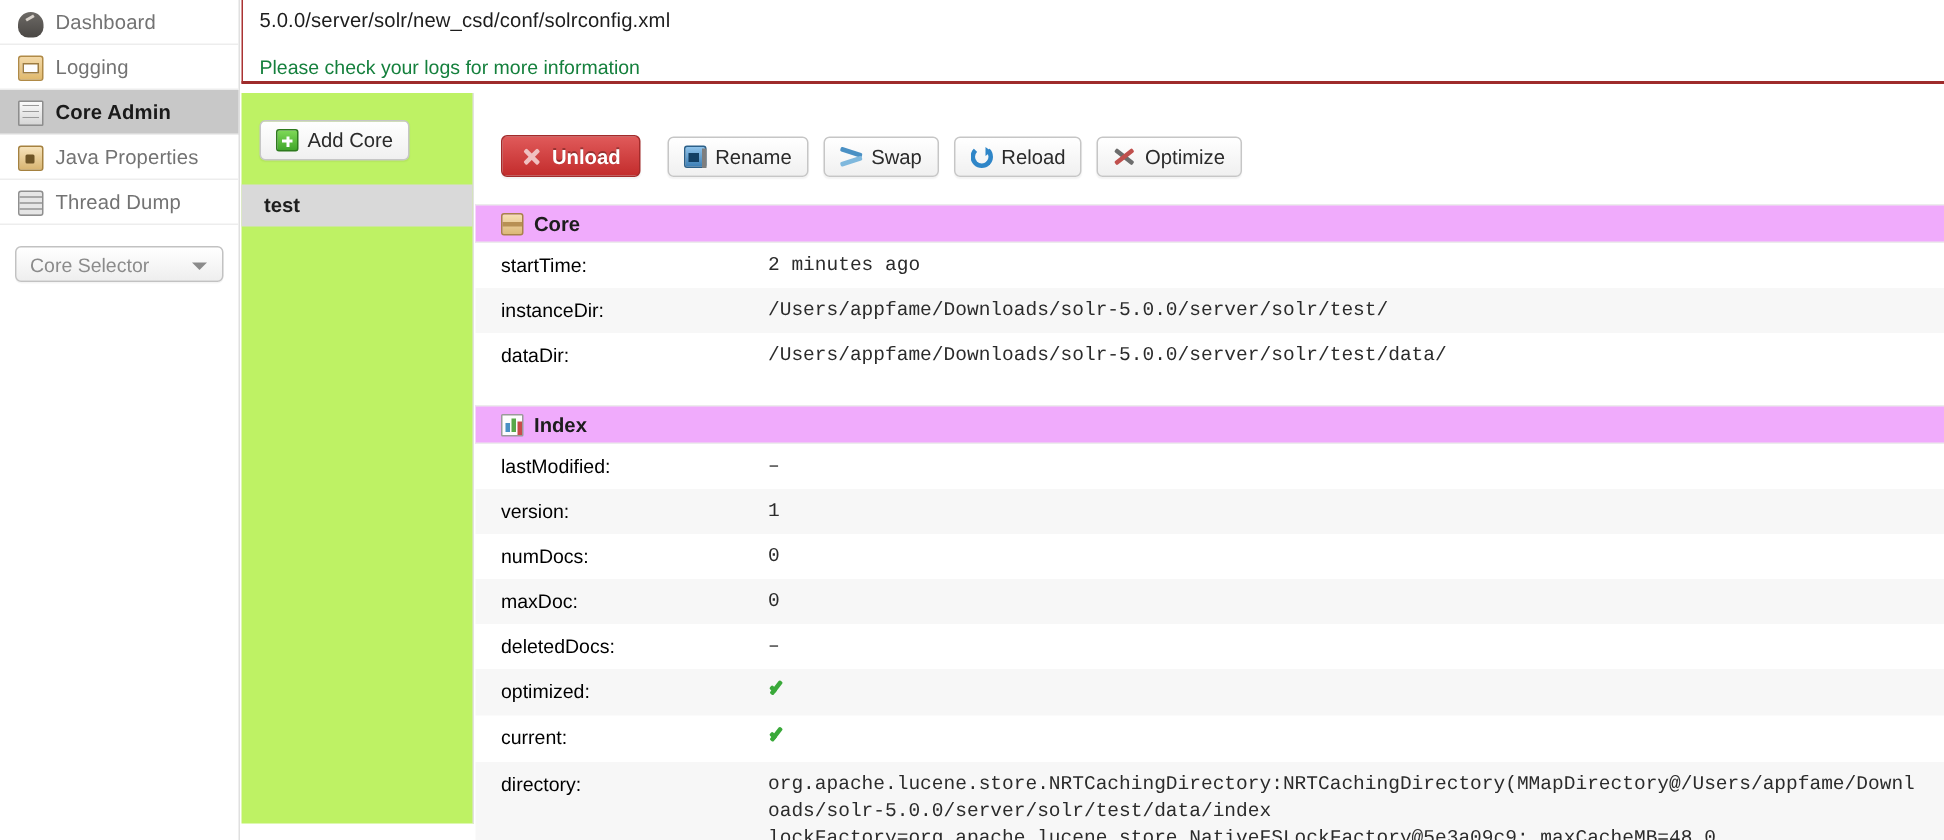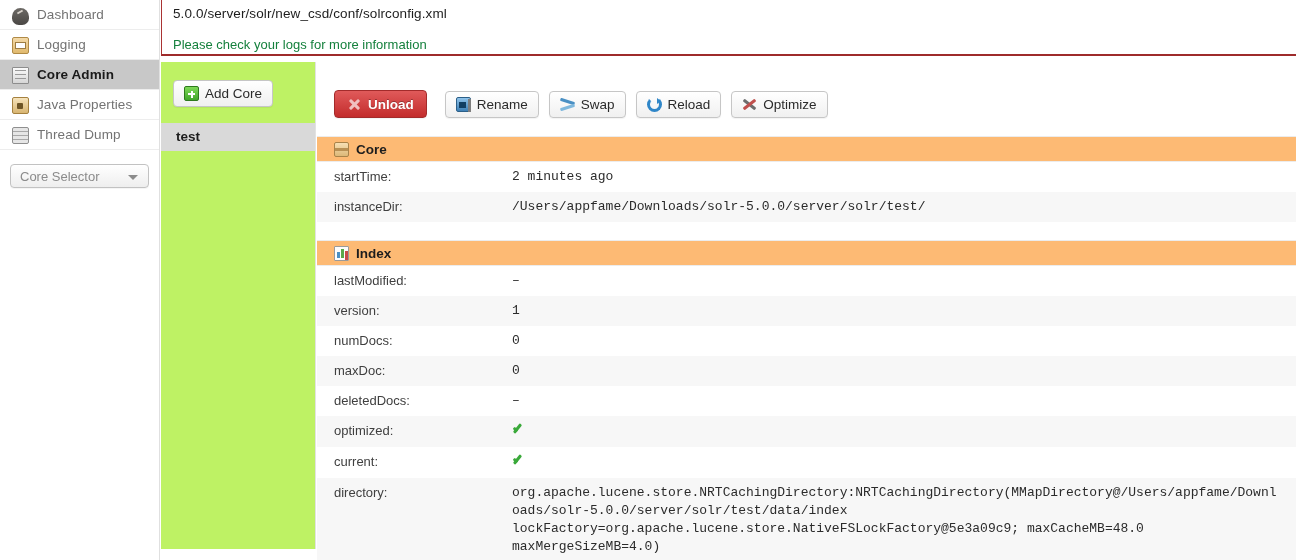--- a/index.html
+++ b/index.html
@@ -176,21 +176,21 @@
     content:""; position:absolute; left:0; top:6px; width:15px; height:3px;
     background:#c0504d; transform: rotate(-38deg); border-radius:1px;
   }
 
   
   .sec-head {
     display: flex; align-items: center;
     height: 26px;
     margin-top: 18px;
     padding-left: 17px;
-    background: #fdba74;
+    background: #f0abfc;
     border-top: 1px solid #ececec;
     border-bottom: 1px solid #ececec;
     font-weight: bold;
     font-size: 13.5px;
     color: #1d1d1d;
   }
   .sec-head .sico { width: 15px; height: 15px; margin-right: 7px; position: relative; flex: 0 0 15px; }
   .ic-box { background: linear-gradient(#f6dfb4,#dcb878); border:1px solid #a8834a; border-radius:2px; }
   .ic-box:after { content:""; position:absolute; left:0; top:5px; right:0; height:3px; background:#b89054; }
   .ic-chart { background:#fdfdfd; border:1px solid #9a9a9a; border-radius:1px; }
@@ -200,21 +200,21 @@
 
   
   .row {
     display: flex;
     padding: 6px 0 6px 17px;
     font-size: 13px;
     color: #2b2b2b;
     line-height: 18px;
   }
   .row.alt { background: #f7f7f7; }
-  .row .k { width: 178px; flex: 0 0 178px; color: #404040; }
+  .row .k { width: 178px; flex: 0 0 178px; color: #000000; }
   .row .v { flex: 1; padding-right: 16px; word-break: break-word; font-family: Liberation Mono, monospace; }
   .check {
     display: inline-block; width: 13px; height: 13px; position: relative;
   }
   .check:before {
     content:""; position:absolute; left:1px; top:6px; width:5px; height:3px;
     background:#3aa93a; transform: rotate(45deg); border-radius:1px;
   }
   .check:after {
     content:""; position:absolute; left:3.5px; top:1px; width:3px; height:11px;
@@ -303,20 +303,24 @@
           <span>Core</span>
         </div>
         <div class="row">
           <span class="k">startTime:</span>
           <span class="v">2 minutes ago</span>
         </div>
         <div class="row alt">
           <span class="k">instanceDir:</span>
           <span class="v">/Users/appfame/Downloads/solr-5.0.0/server/solr/test/</span>
         </div>
+        <div class="row">
+          <span class="k">dataDir:</span>
+          <span class="v">/Users/appfame/Downloads/solr-5.0.0/server/solr/test/data/</span>
+        </div>
         <div class="sec-head">
           <span class="sico ic-chart"></span>
           <span>Index</span>
         </div>
         <div class="row">
           <span class="k">lastModified:</span>
           <span class="v">–</span>
         </div>
         <div class="row alt">
           <span class="k">version:</span>

